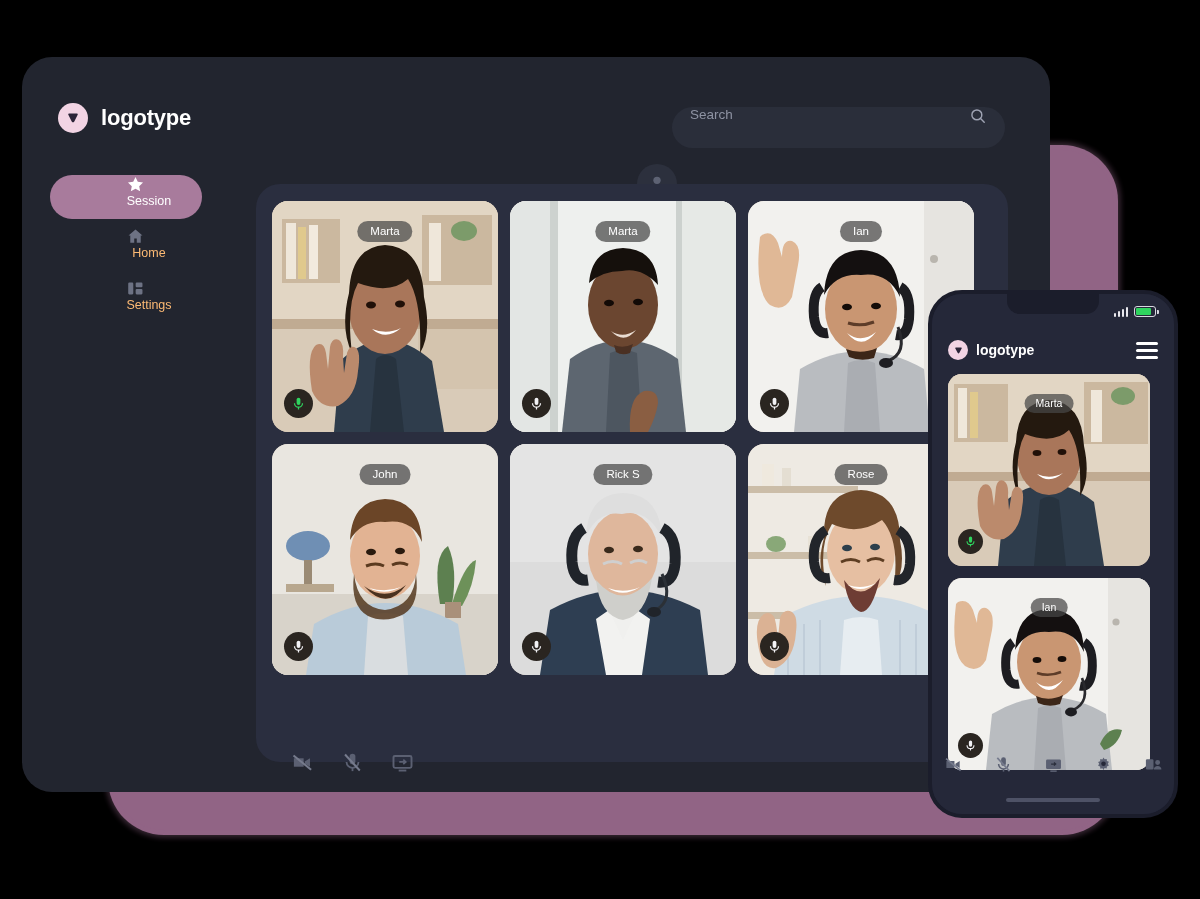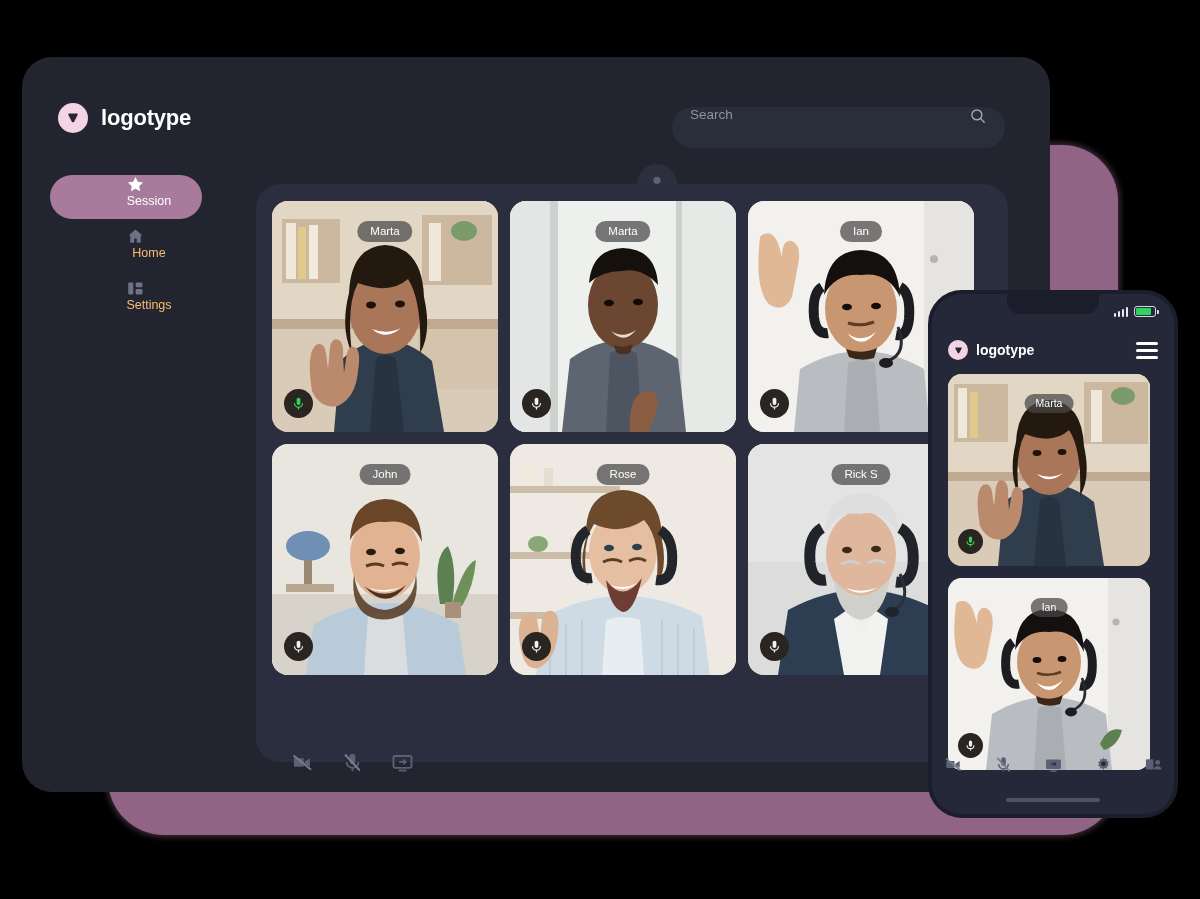--- a/index.html
+++ b/index.html
@@ -530,20 +530,50 @@
           <path d="M78 96 Q80 56 113 55 Q148 56 150 98 Q140 74 113 78 Q90 76 78 96Z" fill="#6b4527"></path>
           <ellipse cx="99" cy="108" rx="5" ry="3.2" fill="#2a1a0e"></ellipse>
           <ellipse cx="128" cy="107" rx="5" ry="3.2" fill="#2a1a0e"></ellipse>
           <path d="M94 122 Q104 118 112 122" stroke="#5b3a1f" stroke-width="3" fill="none"></path>
           <path d="M120 121 Q128 117 136 121" stroke="#5b3a1f" stroke-width="3" fill="none"></path>
           <path d="M92 142 Q113 158 134 141 Q115 168 92 142Z" fill="#4a3220"></path>
           <path d="M97 144 Q113 152 129 143 Q114 149 97 144Z" fill="#ffffff"></path>
           <path d="M82 130 Q78 162 96 172 Q113 180 132 170 Q148 160 144 130 Q142 162 113 166 Q86 164 82 130Z" fill="#55381f" opacity="0.85"></path>
         </svg>
         <span class="name-badge">John</span>
+        <span class="mic-badge">
+          <svg width="15" height="15" viewBox="0 0 24 24">
+            <rect x="9" y="2.6" width="6" height="11.6" rx="3" fill="#f2f2f5"></rect>
+            <path d="M5.6 11.4a6.4 6.4 0 0 0 12.8 0" fill="none" stroke="#f2f2f5" stroke-width="2"></path>
+            <line x1="12" y1="17.6" x2="12" y2="21.4" stroke="#f2f2f5" stroke-width="2"></line>
+          </svg>
+        </span>
+      </div>
+
+      <div class="tile">
+        <svg class="photo" viewBox="0 0 226 231" preserveAspectRatio="xMidYMid slice">
+          <rect width="226" height="231" fill="#dcdcdc"></rect>
+          <rect x="0" y="0" width="226" height="118" fill="#e4e4e4"></rect>
+          <path d="M30 231 L40 166 Q113 126 190 166 L198 231 Z" fill="#2e3e52"></path>
+          <path d="M96 231 L99 168 Q113 162 128 168 L132 231 Z" fill="#f0f0ee"></path>
+          <path d="M86 175 L99 166 L113 196 L127 166 L140 175 L132 231 L96 231Z" fill="#f2f2f0"></path>
+          <ellipse cx="113" cy="110" rx="35" ry="43" fill="#dfb79c"></ellipse>
+          <path d="M76 92 Q78 50 113 49 Q150 50 152 94 Q138 64 112 70 Q88 66 76 92Z" fill="#dedede"></path>
+          <ellipse cx="99" cy="106" rx="5" ry="3.2" fill="#3a2a1c"></ellipse>
+          <ellipse cx="128" cy="105" rx="5" ry="3.2" fill="#3a2a1c"></ellipse>
+          <path d="M93 120 Q103 115 112 120" stroke="#cfcfcf" stroke-width="3" fill="none"></path>
+          <path d="M120 119 Q129 114 137 119" stroke="#cfcfcf" stroke-width="3" fill="none"></path>
+          <path d="M86 136 Q113 168 142 134 Q136 172 113 176 Q90 172 86 136Z" fill="#cfcfcb"></path>
+          <path d="M98 144 Q113 154 130 143 Q114 150 98 144Z" fill="#ffffff"></path>
+          <path d="M74 84 Q60 92 62 118 Q64 138 78 136" fill="none" stroke="#20242a" stroke-width="11"></path>
+          <path d="M152 84 Q167 92 165 120 Q163 140 148 138" fill="none" stroke="#20242a" stroke-width="11"></path>
+          <path d="M152 130 Q164 156 146 166" fill="none" stroke="#2b3036" stroke-width="3"></path>
+          <ellipse cx="144" cy="168" rx="7" ry="5" fill="#20242a"></ellipse>
+        </svg>
+        <span class="name-badge">Rick S</span>
         <span class="mic-badge">
           <svg width="15" height="15" viewBox="0 0 24 24">
             <rect x="9" y="2.6" width="6" height="11.6" rx="3" fill="#f2f2f5"></rect>
             <path d="M5.6 11.4a6.4 6.4 0 0 0 12.8 0" fill="none" stroke="#f2f2f5" stroke-width="2"></path>
             <line x1="12" y1="17.6" x2="12" y2="21.4" stroke="#f2f2f5" stroke-width="2"></line>
           </svg>
         </span>
       </div>
 
       <div class="tile">
@@ -581,50 +611,20 @@
         <span class="name-badge">Rose</span>
         <span class="mic-badge">
           <svg width="15" height="15" viewBox="0 0 24 24">
             <rect x="9" y="2.6" width="6" height="11.6" rx="3" fill="#f2f2f5"></rect>
             <path d="M5.6 11.4a6.4 6.4 0 0 0 12.8 0" fill="none" stroke="#f2f2f5" stroke-width="2"></path>
             <line x1="12" y1="17.6" x2="12" y2="21.4" stroke="#f2f2f5" stroke-width="2"></line>
           </svg>
         </span>
       </div>
 
-      <div class="tile">
-        <svg class="photo" viewBox="0 0 226 231" preserveAspectRatio="xMidYMid slice">
-          <rect width="226" height="231" fill="#dcdcdc"></rect>
-          <rect x="0" y="0" width="226" height="118" fill="#e4e4e4"></rect>
-          <path d="M30 231 L40 166 Q113 126 190 166 L198 231 Z" fill="#2e3e52"></path>
-          <path d="M96 231 L99 168 Q113 162 128 168 L132 231 Z" fill="#f0f0ee"></path>
-          <path d="M86 175 L99 166 L113 196 L127 166 L140 175 L132 231 L96 231Z" fill="#f2f2f0"></path>
-          <ellipse cx="113" cy="110" rx="35" ry="43" fill="#dfb79c"></ellipse>
-          <path d="M76 92 Q78 50 113 49 Q150 50 152 94 Q138 64 112 70 Q88 66 76 92Z" fill="#dedede"></path>
-          <ellipse cx="99" cy="106" rx="5" ry="3.2" fill="#3a2a1c"></ellipse>
-          <ellipse cx="128" cy="105" rx="5" ry="3.2" fill="#3a2a1c"></ellipse>
-          <path d="M93 120 Q103 115 112 120" stroke="#cfcfcf" stroke-width="3" fill="none"></path>
-          <path d="M120 119 Q129 114 137 119" stroke="#cfcfcf" stroke-width="3" fill="none"></path>
-          <path d="M86 136 Q113 168 142 134 Q136 172 113 176 Q90 172 86 136Z" fill="#cfcfcb"></path>
-          <path d="M98 144 Q113 154 130 143 Q114 150 98 144Z" fill="#ffffff"></path>
-          <path d="M74 84 Q60 92 62 118 Q64 138 78 136" fill="none" stroke="#20242a" stroke-width="11"></path>
-          <path d="M152 84 Q167 92 165 120 Q163 140 148 138" fill="none" stroke="#20242a" stroke-width="11"></path>
-          <path d="M152 130 Q164 156 146 166" fill="none" stroke="#2b3036" stroke-width="3"></path>
-          <ellipse cx="144" cy="168" rx="7" ry="5" fill="#20242a"></ellipse>
-        </svg>
-        <span class="name-badge">Rick S</span>
-        <span class="mic-badge">
-          <svg width="15" height="15" viewBox="0 0 24 24">
-            <rect x="9" y="2.6" width="6" height="11.6" rx="3" fill="#f2f2f5"></rect>
-            <path d="M5.6 11.4a6.4 6.4 0 0 0 12.8 0" fill="none" stroke="#f2f2f5" stroke-width="2"></path>
-            <line x1="12" y1="17.6" x2="12" y2="21.4" stroke="#f2f2f5" stroke-width="2"></line>
-          </svg>
-        </span>
-      </div>
-
     </div>
   </div>
 
   <div class="tablet-controls">
     <span class="ctrl">
       <svg width="23" height="23" viewBox="0 0 24 24">
         <path d="M3 7.6h10.2v8.8H3z" fill="#5b6072"></path>
         <path d="M14.4 11l5.4-3.4v8.8L14.4 13z" fill="#5b6072"></path>
         <line x1="2.6" y1="4.6" x2="21" y2="19.6" stroke="#767b8d" stroke-width="2.1"></line>
       </svg>

